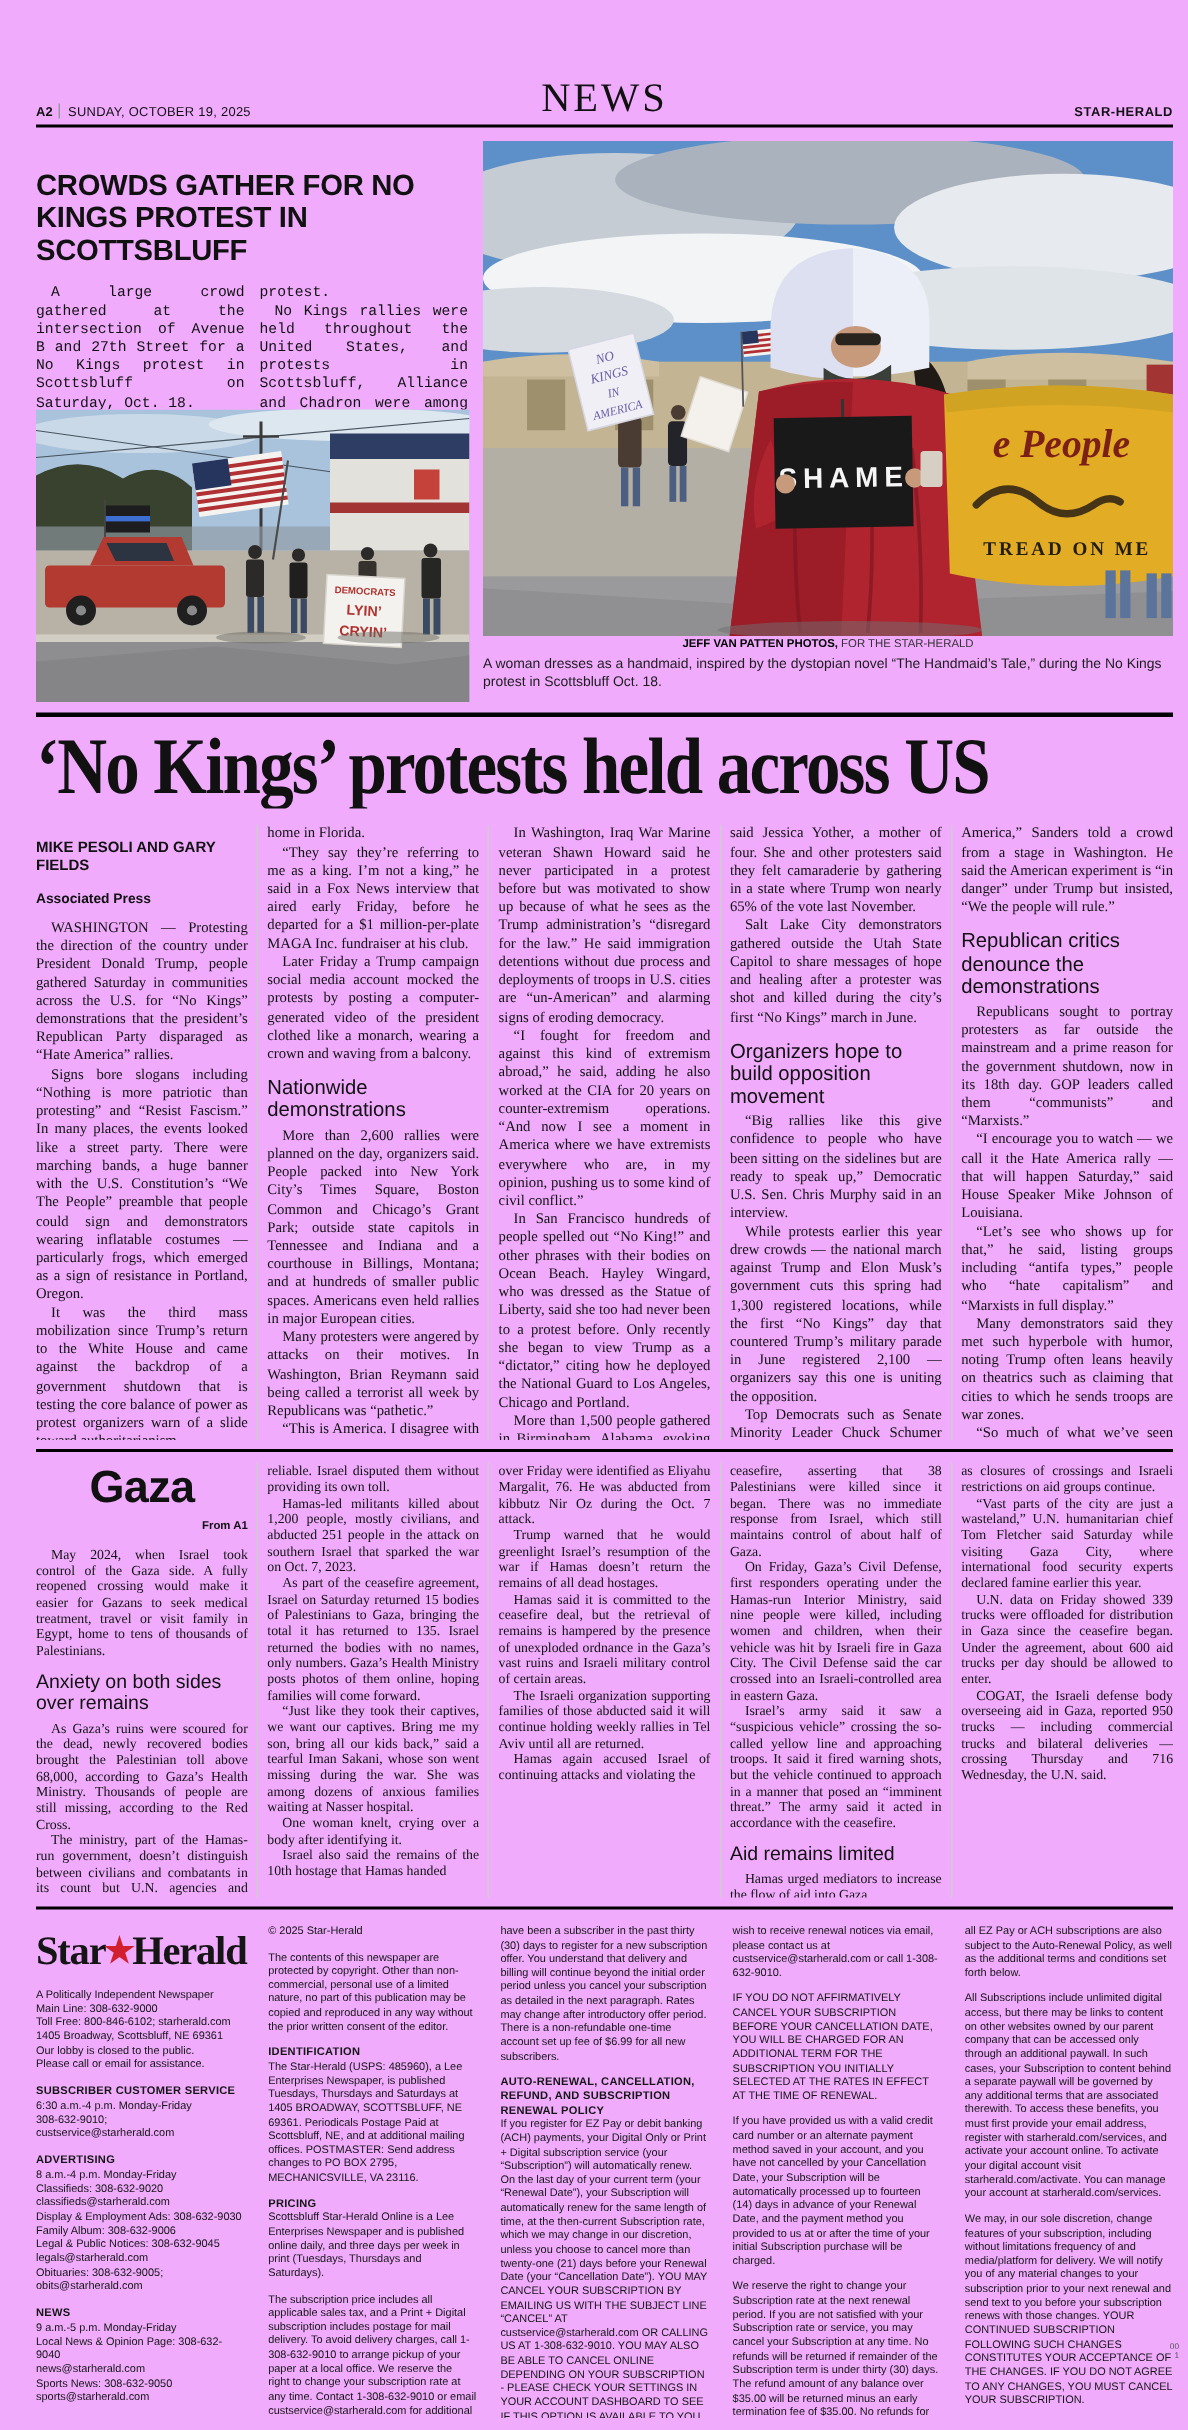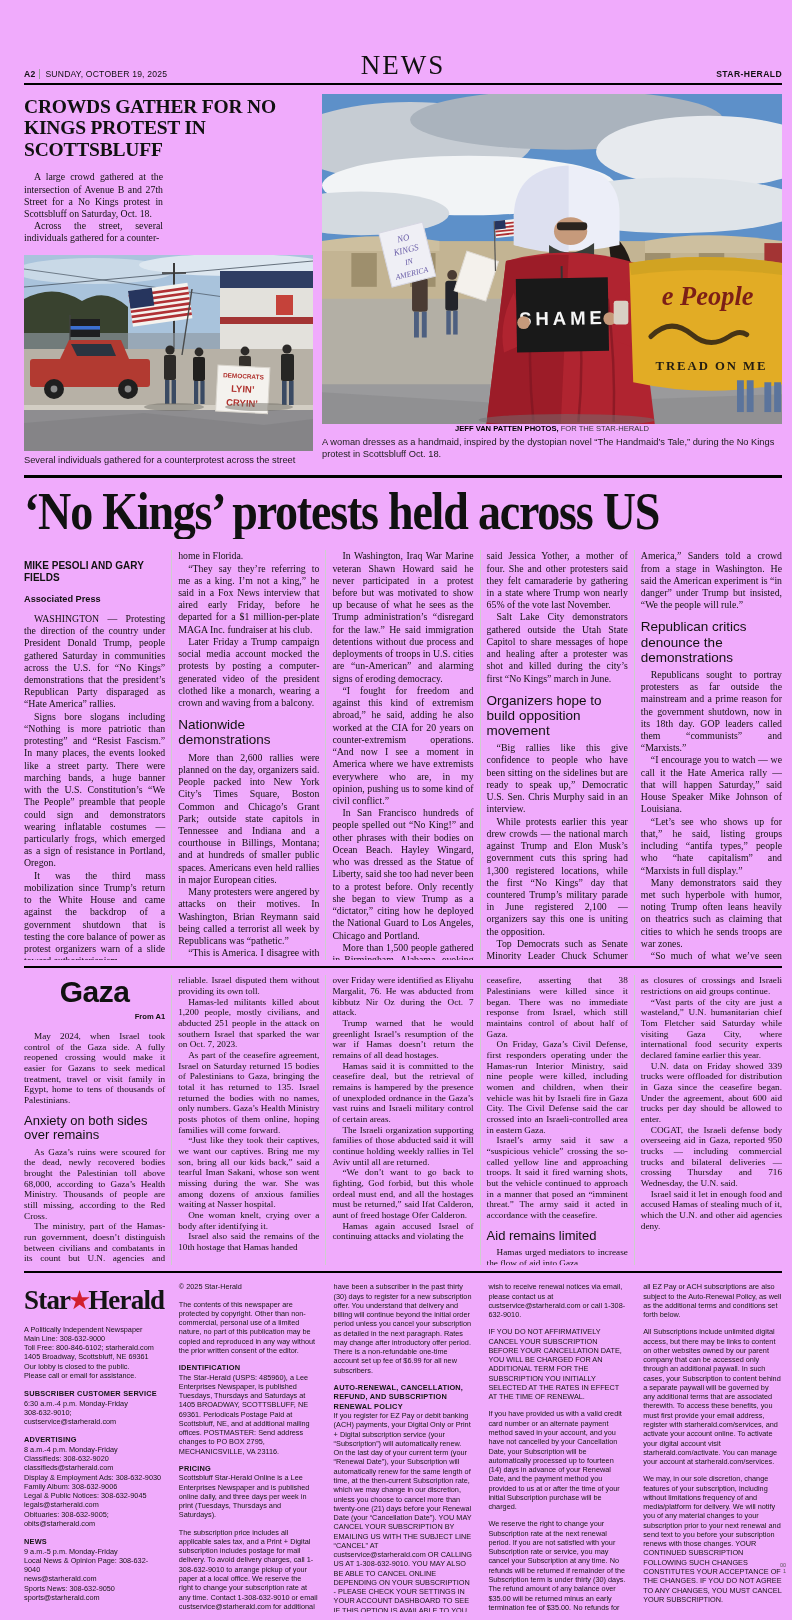--- a/index.html
+++ b/index.html
@@ -12,23 +12,23 @@
   .ph-left { font-size:8.6px; letter-spacing:.2px; }
   .ph-left .pg { font-weight:bold; }
   .ph-left .dt { border-left:1px solid #999; padding-left:5px; margin-left:4px; }
   .ph-center { font-family:"Liberation Serif",serif; font-size:27px; letter-spacing:2px; line-height:1; }
   .ph-right { font-size:8.6px; font-weight:bold; letter-spacing:.4px; text-align:right; }
   .rule-thin { border-top:2px solid #000; margin-top:4px; }
 
   
   .top-story { display:flex; gap:9px; margin-top:9px; height:374px; overflow:hidden; }
   .ts-left { width:289px; flex:none; }
-  .ts-headline { font-size:19.5px; line-height:1.1; font-weight:bold; letter-spacing:-.2px; margin:2px 0 11px;font-family:Liberation Serif, serif; }
+  .ts-headline { font-size:19.5px; line-height:1.1; font-weight:bold; letter-spacing:-.2px; margin:20px 0 11px; }
   .mini-cols { display:flex; gap:10px; height:84px; overflow:hidden;
-               font-family:Liberation Serif, serif; font-size:9.8px; line-height:1.25; text-align:justify;flex-direction:column; }
+               font-family:Liberation Mono, monospace; font-size:9.8px; line-height:1.25; text-align:justify; }
   .mini-col { width:139px; }
   figure { margin:0; }
   .photo-frame svg { display:block; }
   figcaption, .caption { font-size:9.3px; line-height:1.28; color:#1c1c1c; margin-top:4px; }
   .ts-right { flex:1; min-width:0; }
   .credit { text-align:center; font-size:7.6px; margin-top:0; color:#333; }
   .credit b { color:#000; }
 
   
   .rule-heavy { border-top:3px solid #000; margin-top:7px; }
@@ -388,21 +388,20 @@
       <div class="col">
 
   <p class="para cont">over Friday were identified as Eliyahu Margalit, 76. He was abducted from kibbutz Nir Oz during the Oct. 7 attack.</p>
 
   <p class="para">Trump warned that he would greenlight Israel’s resumption of the war if Hamas doesn’t return the remains of all dead hostages.</p>
 
   <p class="para">Hamas said it is committed to the ceasefire deal, but the retrieval of remains is hampered by the presence of unexploded ordnance in the Gaza’s vast ruins and Israeli military control of certain areas.</p>
 
   <p class="para">The Israeli organization supporting families of those abducted said it will continue holding weekly rallies in Tel Aviv until all are returned.</p>
 
-  <p class="para">“We don’t want to go back to fighting, God forbid, but this whole ordeal must end, and all the hostages must be returned,” said Ifat Calderon, aunt of freed hostage Ofer Calderon.</p>
 
   <p class="para">Hamas again accused Israel of continuing attacks and violating the</p>
 
 </div>
       <div class="col">
 
   <p class="para cont">ceasefire, asserting that 38 Palestinians were killed since it began. There was no immediate response from Israel, which still maintains control of about half of Gaza.</p>
 
   <p class="para">On Friday, Gaza’s Civil Defense, first responders operating under the Hamas-run Interior Ministry, said nine people were killed, including women and children, when their vehicle was hit by Israeli fire in Gaza City. The Civil Defense said the car crossed into an Israeli-controlled area in eastern Gaza.</p>
 
@@ -416,21 +415,20 @@
       <div class="col">
 
   <p class="para cont">as closures of crossings and Israeli restrictions on aid groups continue.</p>
 
   <p class="para">“Vast parts of the city are just a wasteland,” U.N. humanitarian chief Tom Fletcher said Saturday while visiting Gaza City, where international food security experts declared famine earlier this year.</p>
 
   <p class="para">U.N. data on Friday showed 339 trucks were offloaded for distribution in Gaza since the ceasefire began. Under the agreement, about 600 aid trucks per day should be allowed to enter.</p>
 
   <p class="para">COGAT, the Israeli defense body overseeing aid in Gaza, reported 950 trucks — including commercial trucks and bilateral deliveries — crossing Thursday and 716 Wednesday, the U.N. said.</p>
 
-  <p class="para">Israel said it let in enough food and accused Hamas of stealing much of it, which the U.N. and other aid agencies deny.</p>
 
 </div>
     </div>
   </section>
 
   <div class="rule-mid"></div>
   <footer>
     <div class="fcols">
       <div class="fcol fcol-first">
         <div class="logo"><span>Star</span><span class="star">★</span><span>Herald</span></div>

